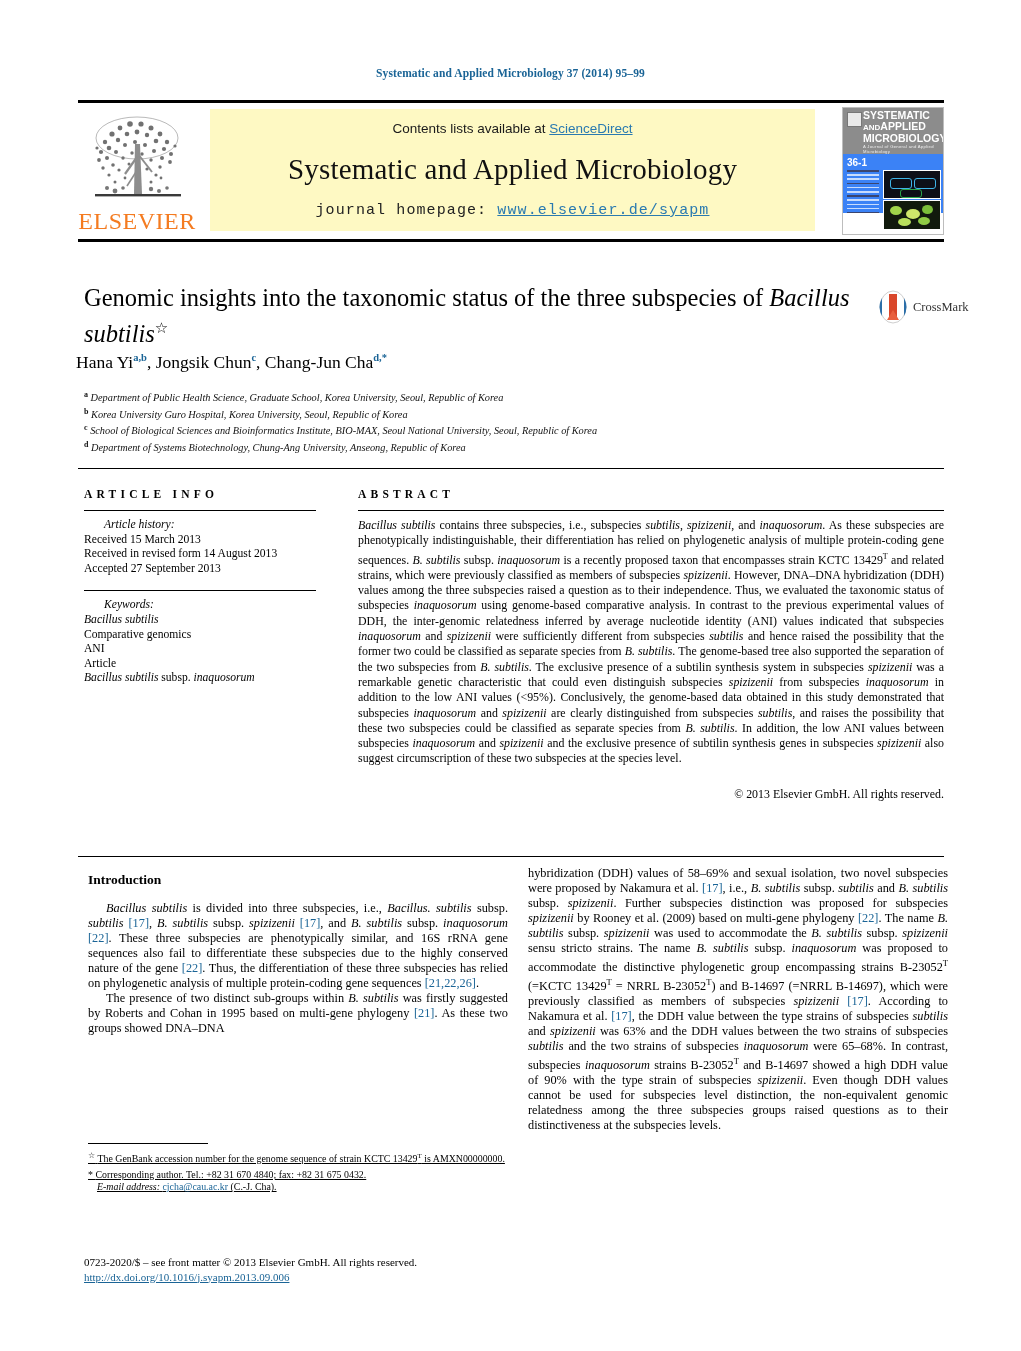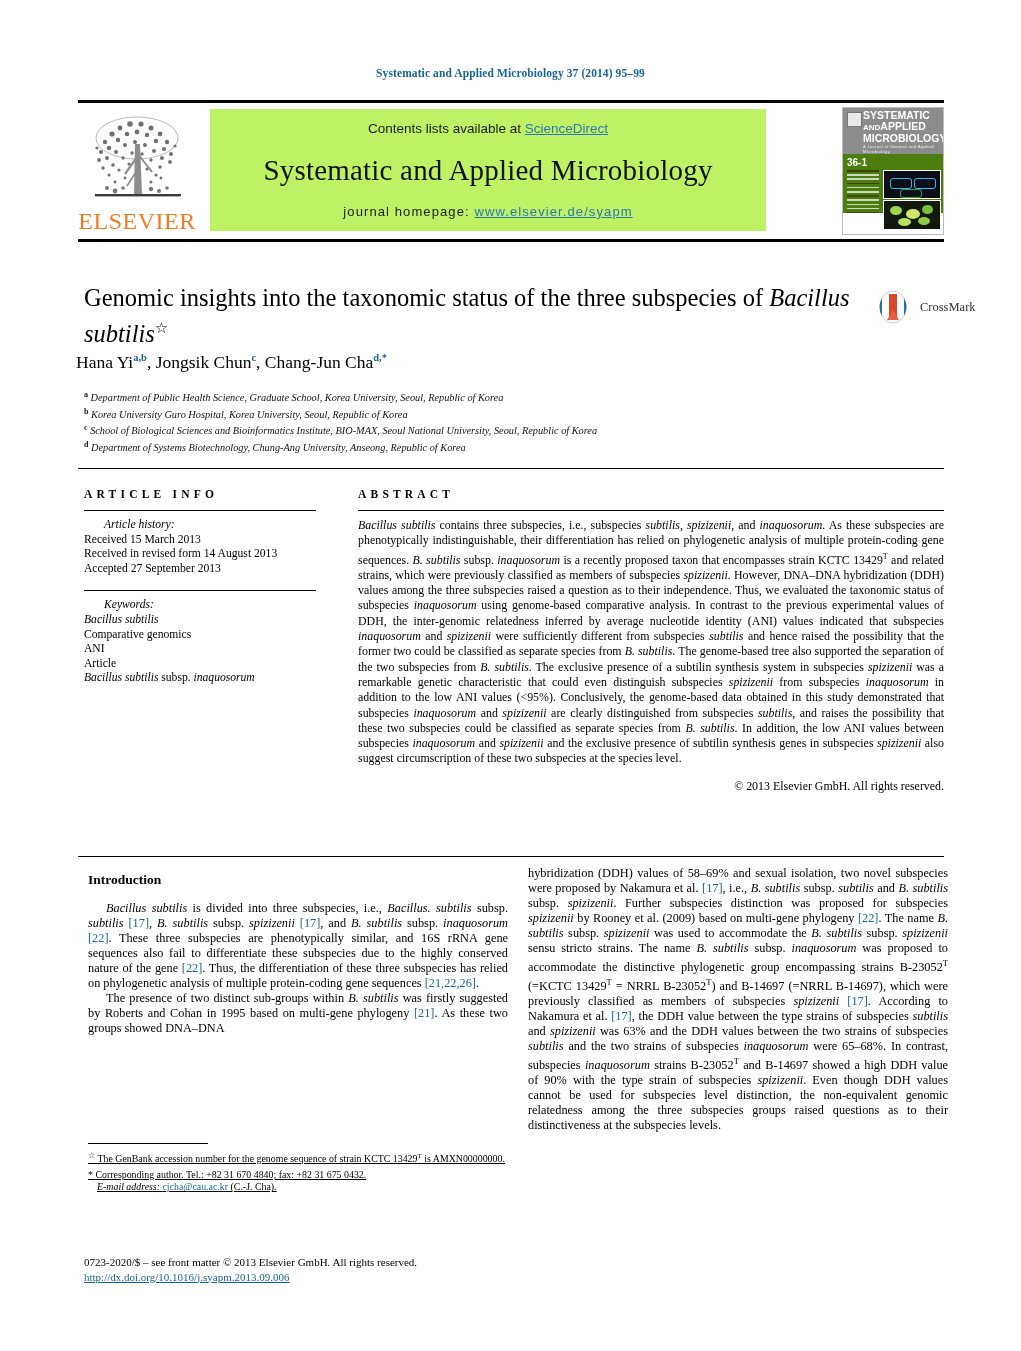--- a/index.html
+++ b/index.html
@@ -61,22 +61,22 @@
     font-size: 24px;
     letter-spacing: .5px;
     color: #F47B20;
     line-height: 1;
     margin-top: 1px;
     font-weight: 400;
   }
   .mast-center {
     position: absolute;
     left: 132px; top: 6px;
-    width: 556px; height: 122px;
-    background: #bef264;
+    width: 605px; height: 122px;
+    background: #fef9c3;
     display: flex;
     flex-direction: column;
     align-items: center;
     justify-content: space-between;
     padding: 12px 0 12px 0;
     box-sizing: border-box;
   }
   .contents-line {
     font-family: "Liberation Sans", sans-serif;
     font-size: 13.5px;
@@ -85,22 +85,22 @@
   .contents-line .sd {
     color: #2a7ab0;
   }
   .journal-name {
     font-family: "Liberation Serif", serif;
     font-size: 29px;
     color: #111;
     letter-spacing: .2px;
   }
   .homepage-line {
-    font-family: Liberation Sans, sans-serif;
-    font-size: 13px;
+    font-family: Liberation Mono, monospace;
+    font-size: 15px;
     letter-spacing: 1.1px;
     color: #222;
   }
   .homepage-line .url { color: #2a7ab0; }
 
   .cover-thumb {
     position: absolute;
     right: 0; top: 4px;
     width: 100px; height: 126px;
     border: 1px solid #bdbdbd;
@@ -128,21 +128,21 @@
   }
   .cover-title .and { font-size: 8px; }
   .cover-sub {
     position:absolute; left:20px; top:36px;
     font-size:4.2px; color:#eee;
     font-family:"Liberation Sans",sans-serif;
     letter-spacing:.3px;
   }
   .cover-body {
     height: 59px;
-    background: #4d7c0f;
+    background: #3b82f6;
     position: relative;
   }
   .cover-vol {
     position: absolute; left: 4px; top: 3px;
     color: #fff; font-size: 10px; font-weight: bold;
     font-family: "Liberation Sans", sans-serif;
   }
   .cover-lines {
     position: absolute; left: 4px; top: 16px;
     width: 32px;
@@ -189,21 +189,21 @@
     color: #000;
     margin: 0;
   }
   .art-title i { font-style: italic; }
   .art-title .star { font-size: 15px; vertical-align: super; }
 
   .crossmark {
     position: absolute;
     left: 878px; top: 287px;
     width: 86px; height: 40px;
-    display: flex; align-items: center; gap: 12px;
+    display: flex; align-items: center; gap: 5px;
   }
   .cm-badge {
     width: 30px; height: 34px;
     position: relative;
   }
   .cm-text {
     font-family: "Liberation Serif", serif;
     font-size: 12.5px;
     color: #333;
   }
@@ -272,21 +272,21 @@
     line-height: 15.3px;
     text-align: justify;
     color: #000;
   }
   .abstract i { font-style: italic; }
   .abstract sup { font-size: 8px; }
   .copyline {
     text-align: right;
     font-family: "Liberation Serif", serif;
     font-size: 11.9px;
-    margin-top: 12px;
+    margin-top: 20px;
   }
 
   .sec-rule-bottom {
     position: absolute;
     left: 78px; top: 856px;
     width: 866px;
     border-top: 1px solid #000;
   }
 
   

